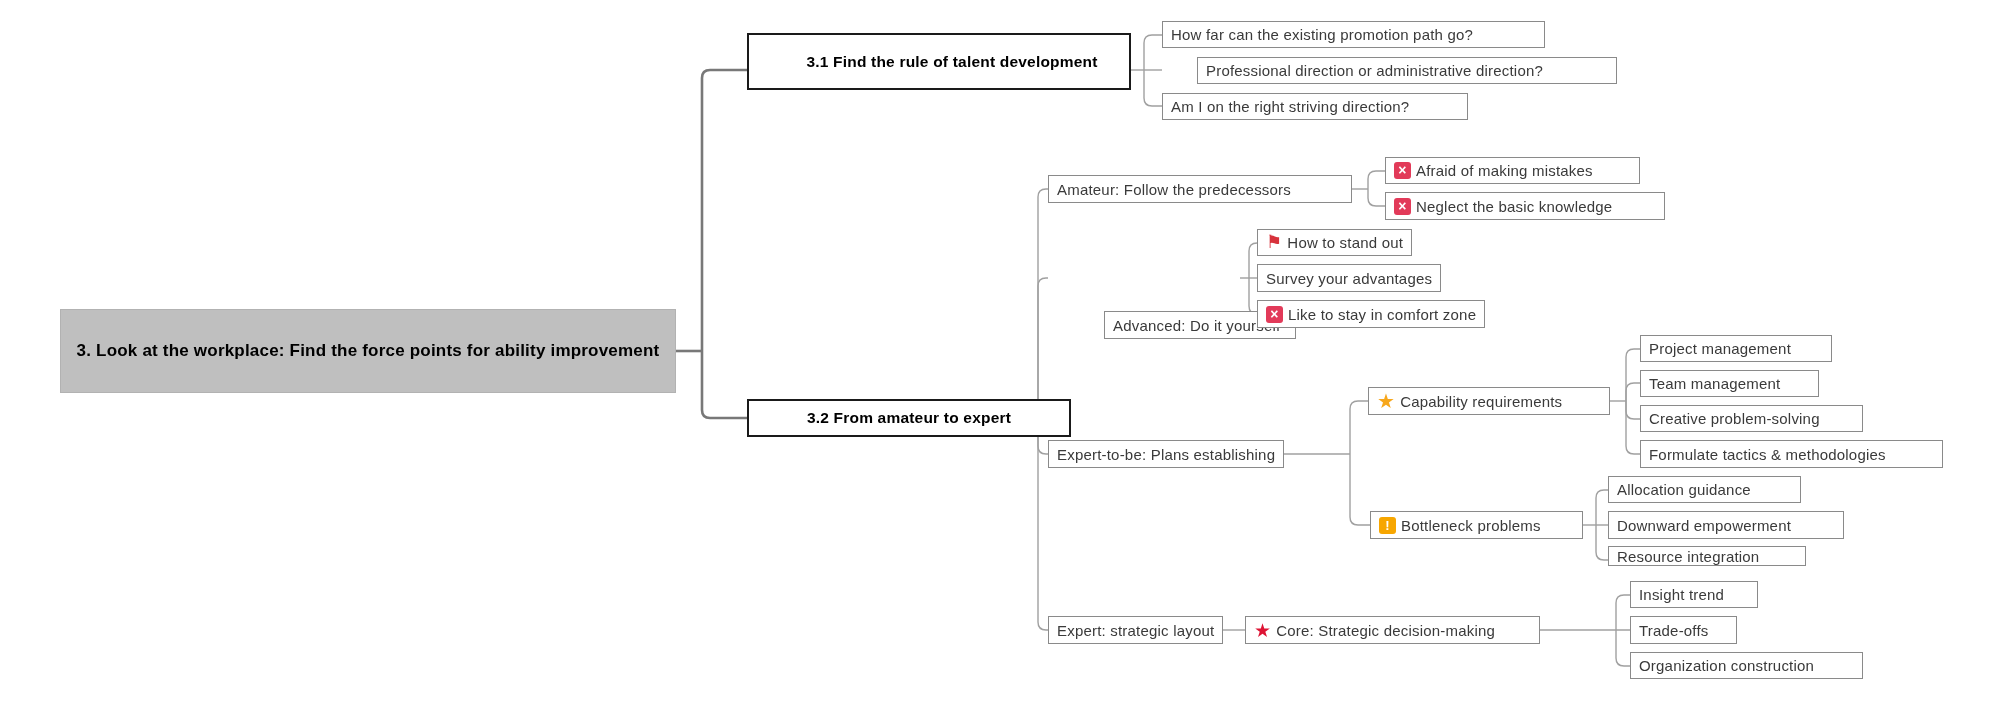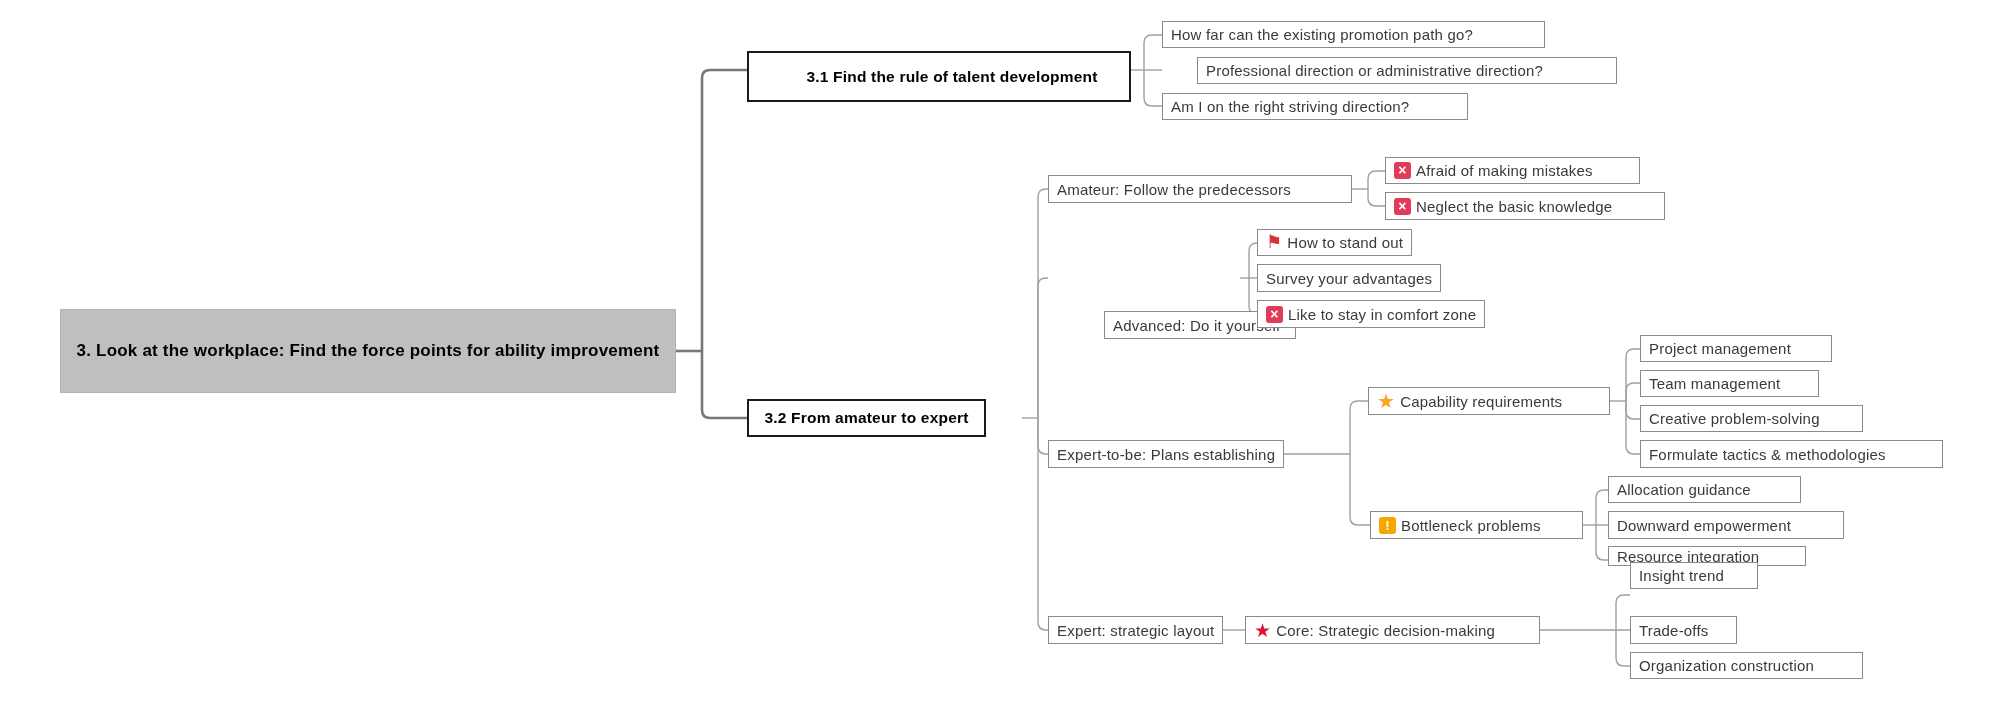--- a/index.html
+++ b/index.html
@@ -90,34 +90,34 @@
       <path d="M1540 630 H1630"></path>
       <path d="M1616 630 V603 Q1616 595 1624 595 H1630"></path>
       <path d="M1616 630 V658 Q1616 666 1624 666 H1630"></path>
     </g>
   </svg>
 
   <div class="node root" style="left:60px;top:309px;width:616px;height:84px;">
     <span>3. Look at the workplace: Find the force points for ability improvement</span>
   </div>
 
-  <div class="node header" style="left:747px;top:51px;width:384px;height:51px;padding-left:36px;">
+  <div class="node header" style="left:747px;top:33px;width:384px;height:57px;padding-left:36px;">
     <span>3.1 Find the rule of talent development</span>
   </div>
   <div class="node" style="left:1162px;top:21px;min-width:383px;">
     <span>How far can the existing promotion path go?</span>
   </div>
   <div class="node" style="left:1162px;top:57px;min-width:420px;margin-left:35px;">
     <span>Professional direction or administrative direction?</span>
   </div>
   <div class="node" style="left:1162px;top:93px;min-width:306px;">
     <span>Am I on the right striving direction?</span>
   </div>
 
-  <div class="node header" style="left:747px;top:399px;width:239px;height:38px;">
+  <div class="node header" style="left:747px;top:399px;width:324px;height:38px;">
     <span>3.2 From amateur to expert</span>
   </div>
 
   <div class="node lvl3" style="left:1048px;top:175px;min-width:304px;">
     <span>Amateur: Follow the predecessors</span>
   </div>
   <div class="node" style="left:1385px;top:157px;min-width:255px;">
     <span class="ic ic-badge ic-cross">×</span>
     <span>Afraid of making mistakes</span>
   </div>
@@ -174,21 +174,21 @@
     <span>Resource integration</span>
   </div>
 
   <div class="node lvl3" style="left:1048px;top:616px;min-width:174px;">
     <span>Expert: strategic layout</span>
   </div>
   <div class="node" style="left:1245px;top:616px;min-width:295px;height:28px;">
     <span class="ic ic-star-red">★</span>
     <span>Core: Strategic decision-making</span>
   </div>
-  <div class="node" style="left:1630px;top:562px;min-width:128px;">
+  <div class="node" style="left:1630px;top:581px;min-width:128px;">
     <span>Insight trend</span>
   </div>
   <div class="node" style="left:1630px;top:616px;min-width:107px;height:28px;">
     <span>Trade-offs</span>
   </div>
   <div class="node" style="left:1630px;top:652px;min-width:233px;">
     <span>Organization construction</span>
   </div>
 
 </div>

